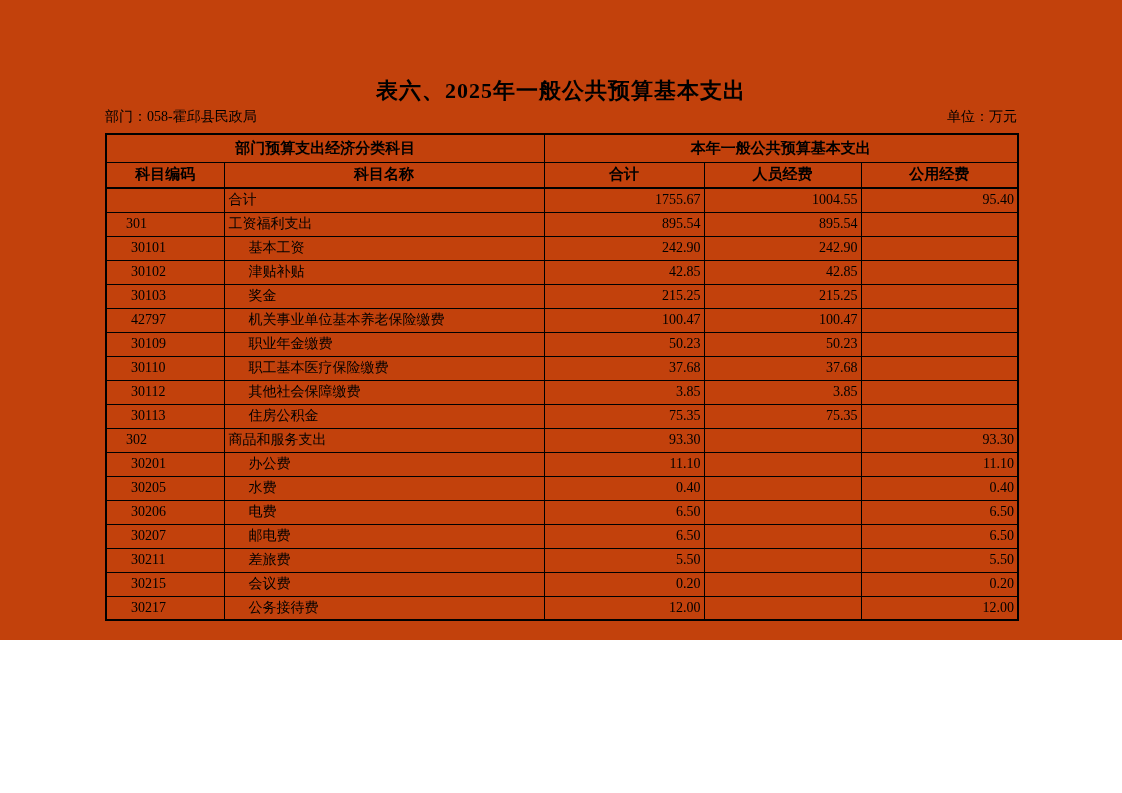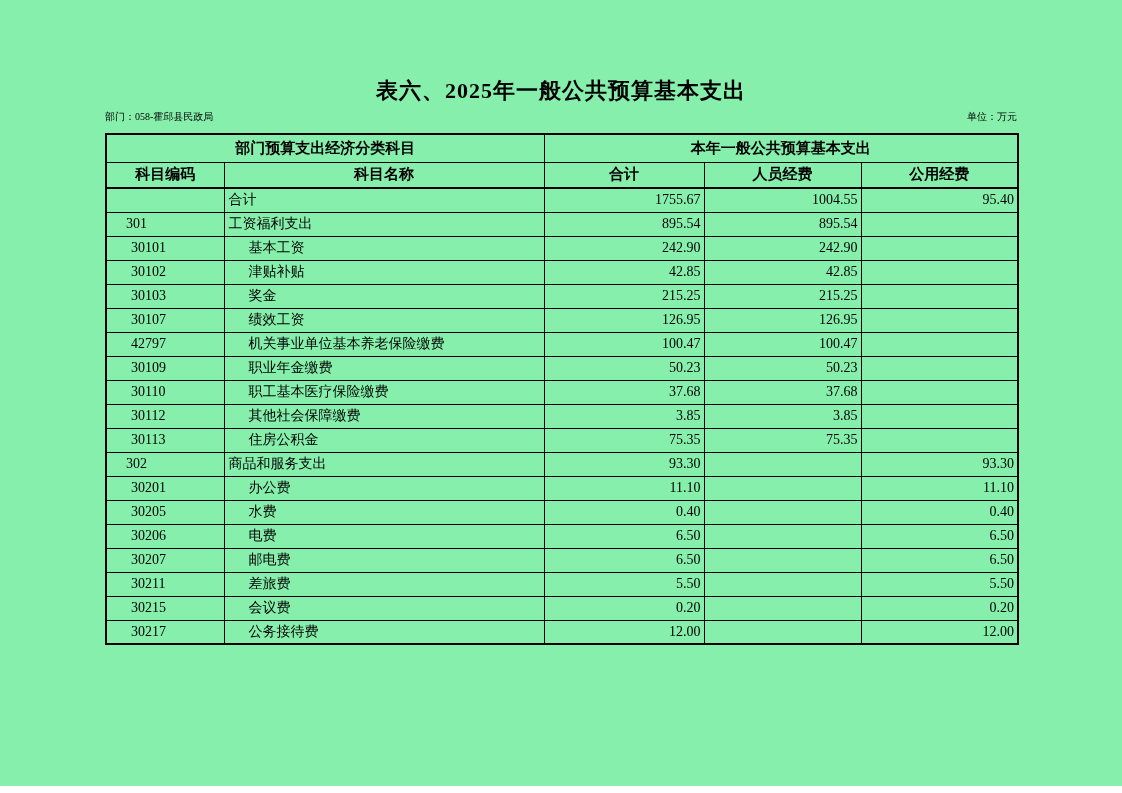--- a/index.html
+++ b/index.html
@@ -1,20 +1,20 @@
 <!DOCTYPE html>
 <html><head>
 <meta charset="utf-8">
 <style>
   html, body { margin: 0; padding: 0; background: #ffffff; }
   .page {
     position: relative;
     width: 1122px;
-    height: 786px;
-    background: #86efac;
+    height: 640px;
+    background: #c2410c;
     color: #000000;
     font-family: "Liberation Serif", "DejaVu Serif", serif;
     overflow: hidden;
   }
   .title {
     position: absolute;
     top: 76px;
     left: 0;
     width: 100%;
     margin: 0;
@@ -23,21 +23,21 @@
     font-weight: bold;
     letter-spacing: 1px;
   }
   .meta {
     position: absolute;
     top: 107px;
     left: 105px;
     width: 912px;
     display: flex;
     justify-content: space-between;
-    font-size: 10px;
+    font-size: 14px;
     line-height: 20px;
   }
   table.budget-table {
     position: absolute;
     top: 133px;
     left: 105px;
     width: 912px;
     table-layout: fixed;
     border-collapse: collapse;
     border: 2px solid #000;
@@ -128,27 +128,20 @@
     <td class="cell-num"></td>
   </tr>
         <tr>
     <td class="cell-code indent">30103</td>
     <td class="cell-name indent">奖金</td>
     <td class="cell-num">215.25</td>
     <td class="cell-num">215.25</td>
     <td class="cell-num"></td>
   </tr>
         <tr>
-    <td class="cell-code indent">30107</td>
-    <td class="cell-name indent">绩效工资</td>
-    <td class="cell-num">126.95</td>
-    <td class="cell-num">126.95</td>
-    <td class="cell-num"></td>
-  </tr>
-        <tr>
     <td class="cell-code indent">42797</td>
     <td class="cell-name indent">机关事业单位基本养老保险缴费</td>
     <td class="cell-num">100.47</td>
     <td class="cell-num">100.47</td>
     <td class="cell-num"></td>
   </tr>
         <tr>
     <td class="cell-code indent">30109</td>
     <td class="cell-name indent">职业年金缴费</td>
     <td class="cell-num">50.23</td>

